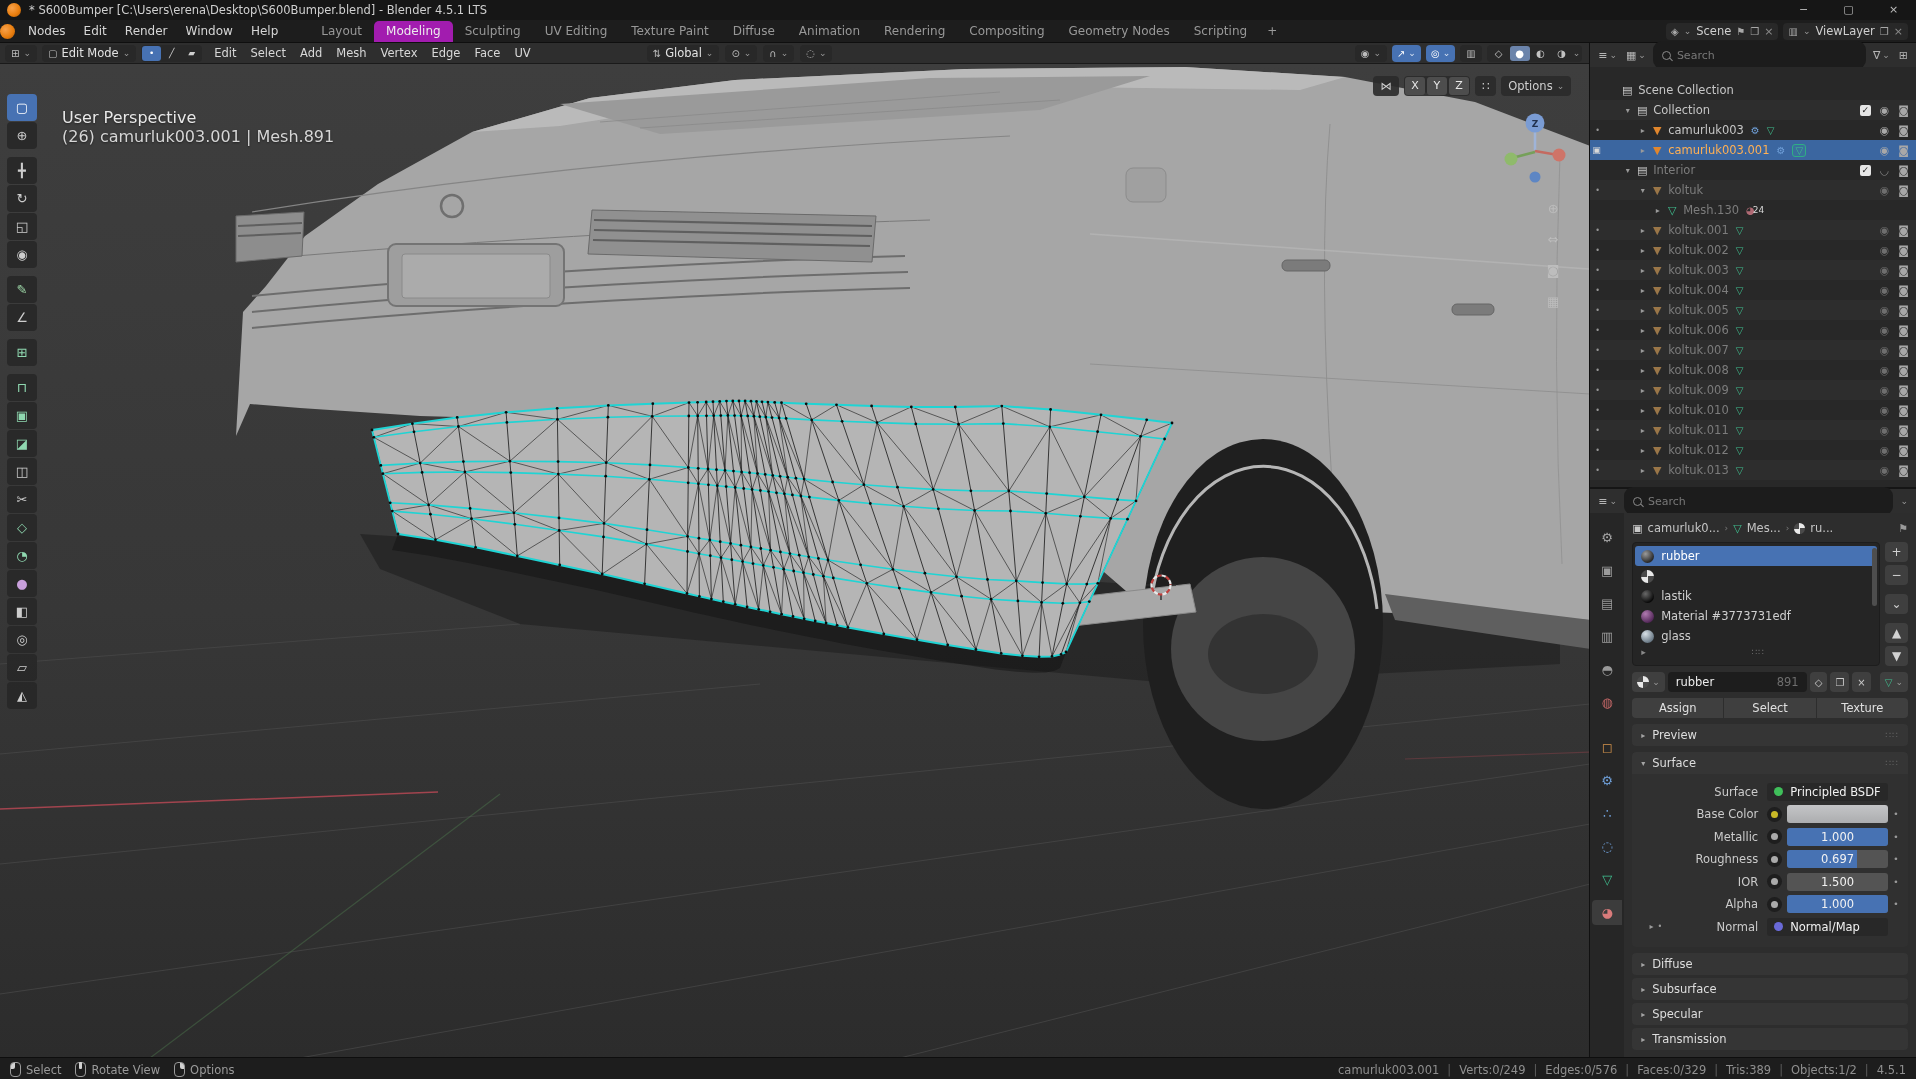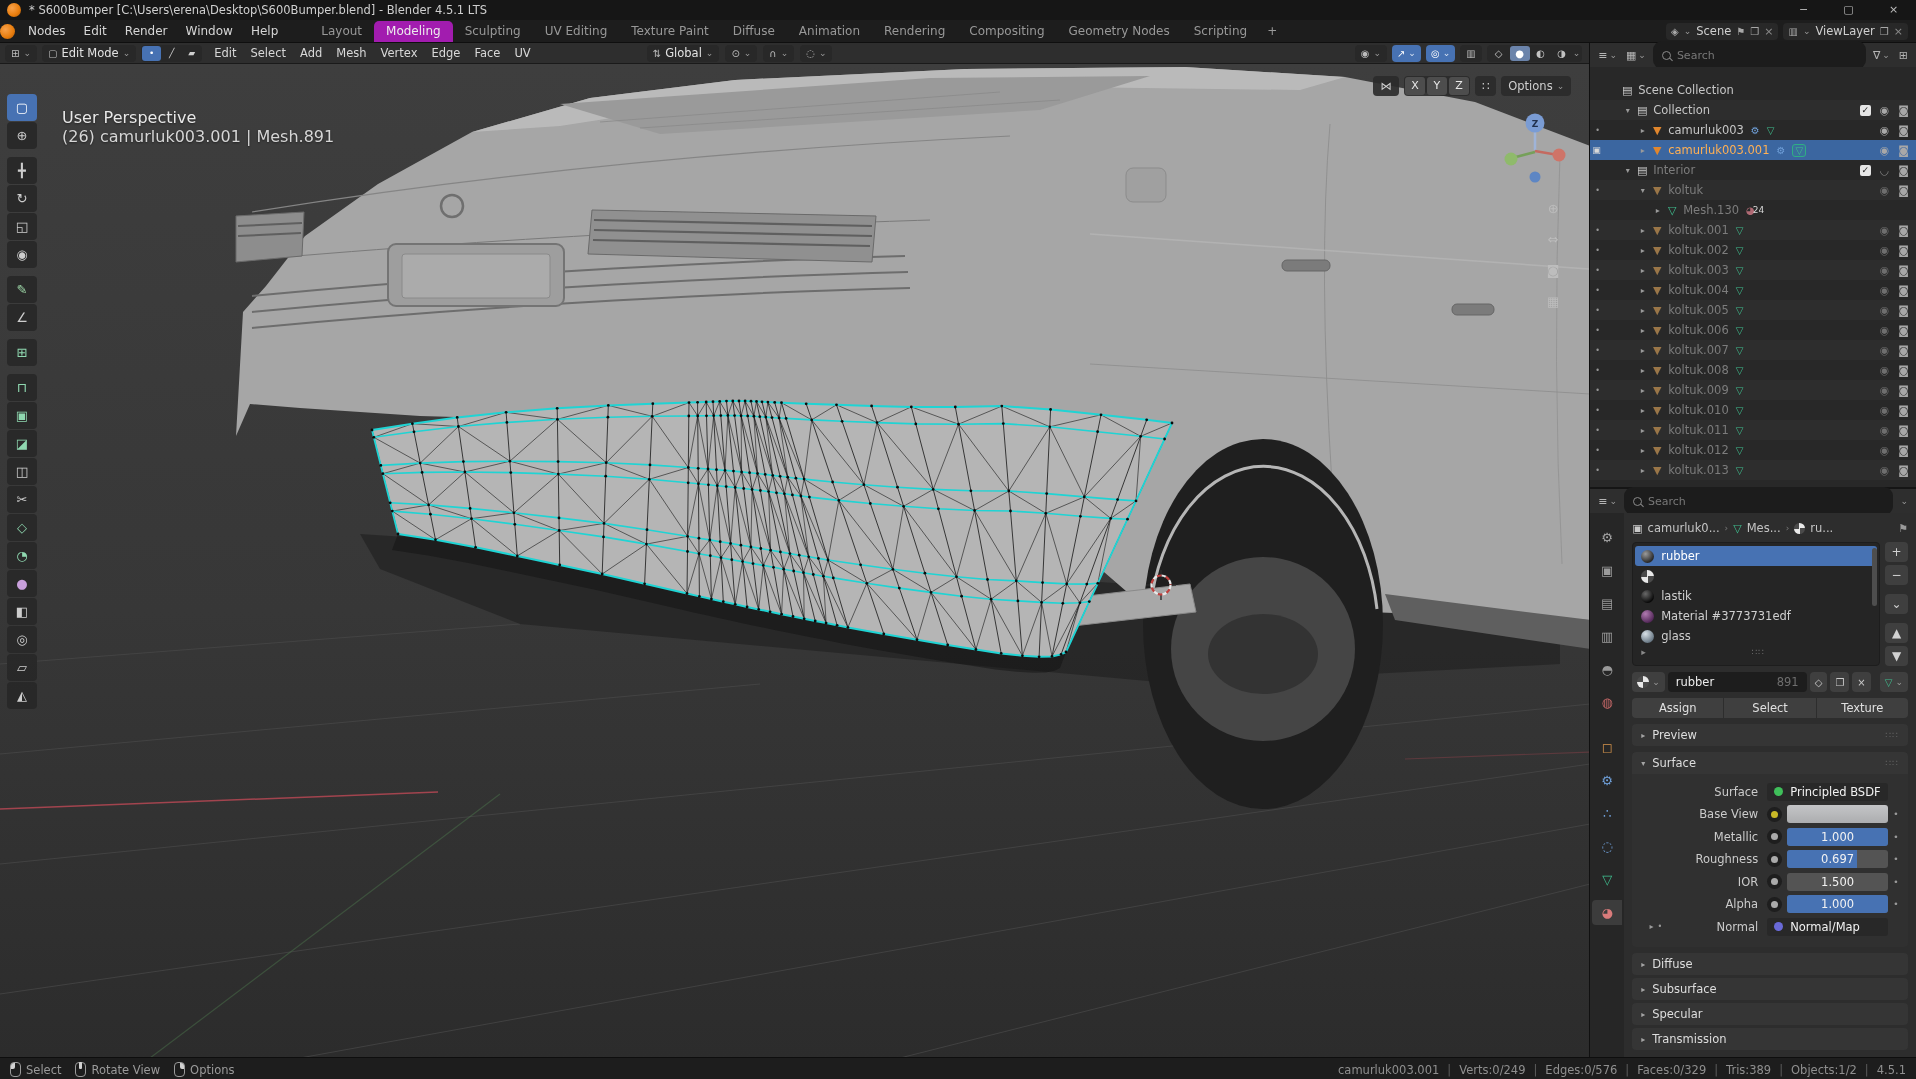--- a/index.html
+++ b/index.html
@@ -1256,21 +1256,21 @@
                   <span class="spre"></span>
                   <span class="slabel">Surface</span>
                   <span class="sfield node">
                     <span class="ndot" style="background: rgb(63, 191, 90);"></span>
                     <span>Principled BSDF</span>
                   </span>
                   <span class="sdecor"></span>
                 </div>
                 <div class="srow">
                   <span class="spre"></span>
-                  <span class="slabel">Base View</span>
+                  <span class="slabel">Base Color</span>
                   <span class="ssocket">
                     <i style="background: rgb(200, 184, 39);"></i>
                   </span>
                   <span class="sfield color"></span>
                   <span class="sdecor">•</span>
                 </div>
                 <div class="srow">
                   <span class="spre"></span>
                   <span class="slabel">Metallic</span>
                   <span class="ssocket">

